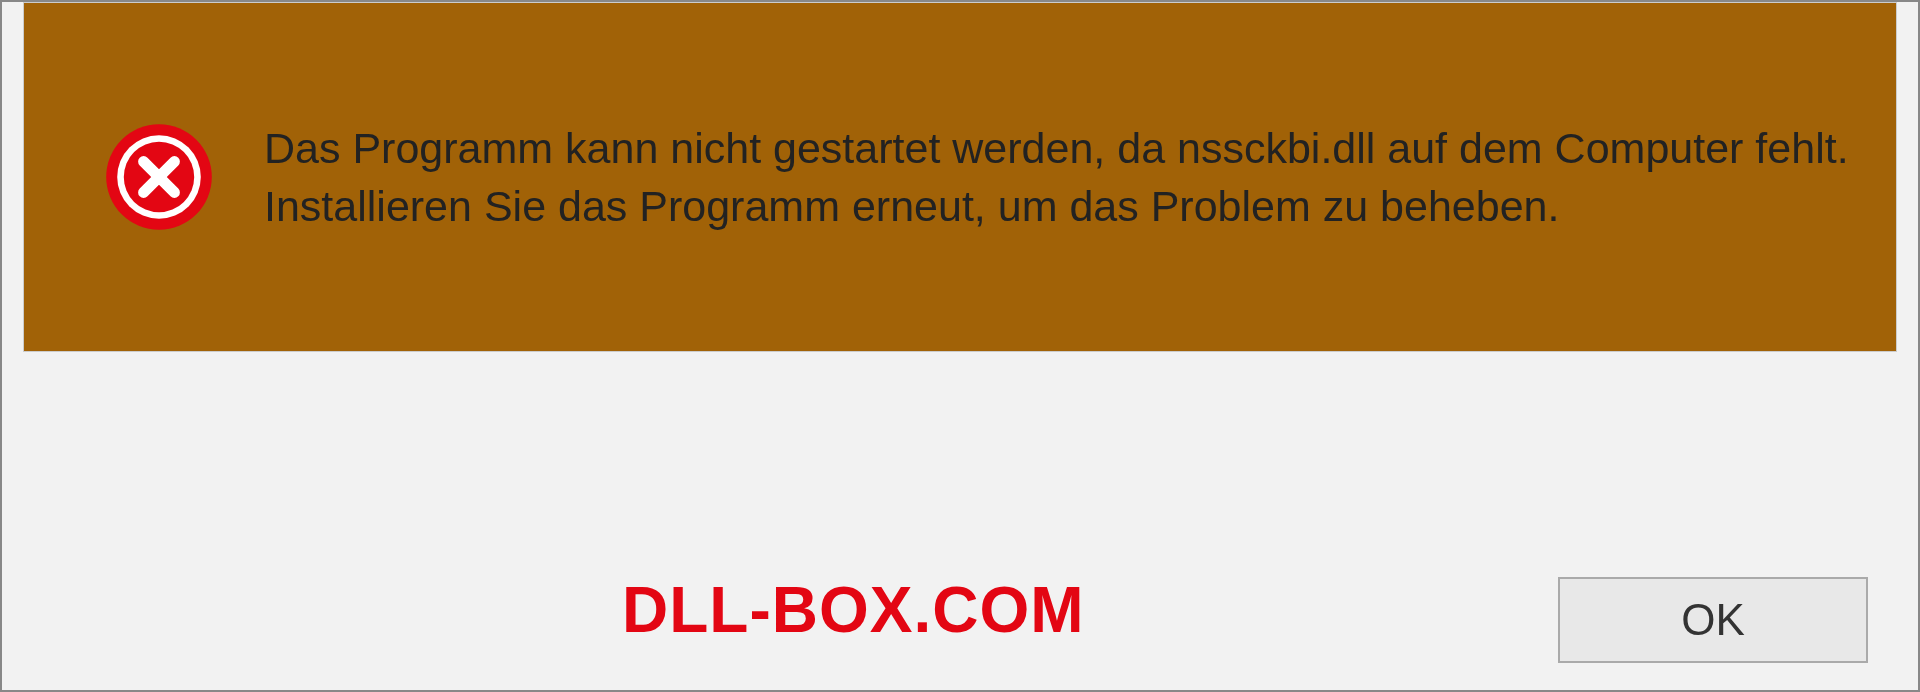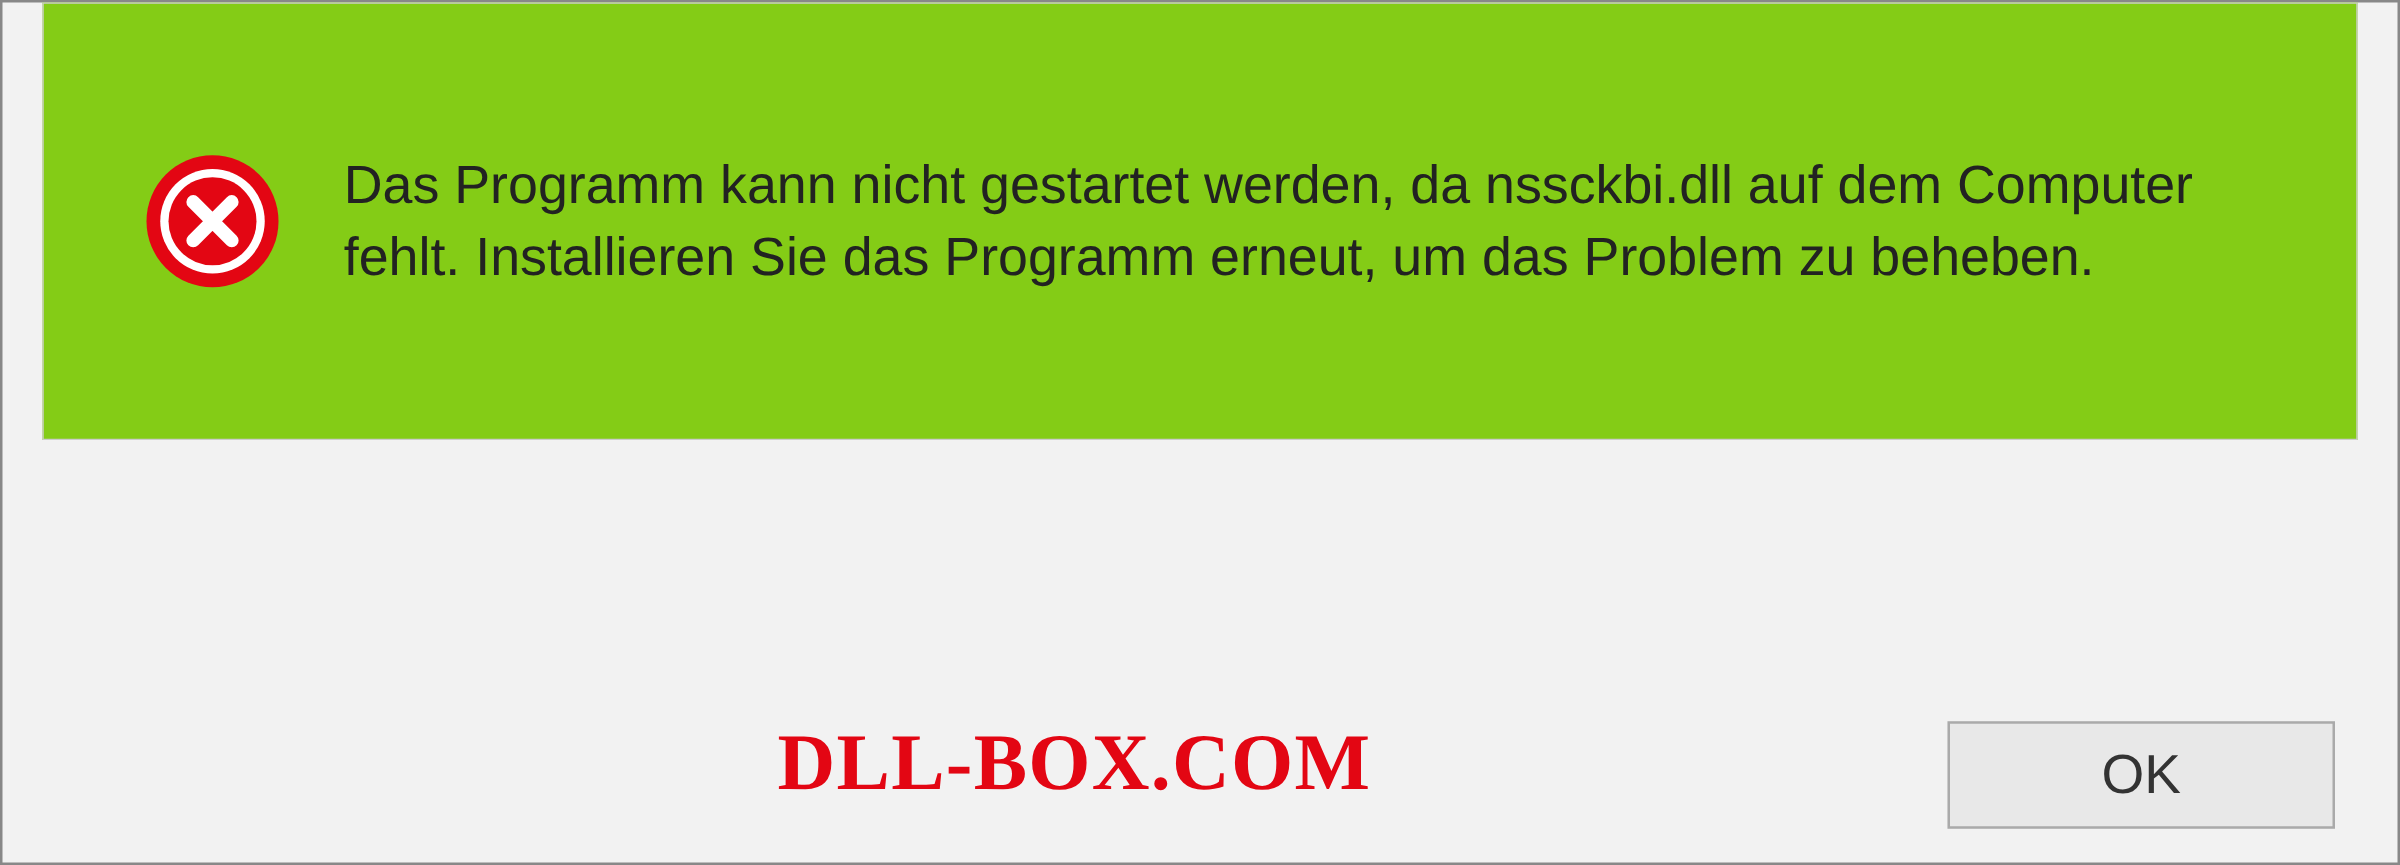--- a/index.html
+++ b/index.html
@@ -44,22 +44,22 @@
       display: flex;
       align-items: center;
       justify-content: center;
       cursor: pointer;
     }
     .close-btn svg {
       width: 44px;
       height: 44px;
     }
     .content-box {
-      margin: 0 32px;
-      background: #84cc16;
+      margin: 0 21px;
+      background: #a16207;
       border: 1px solid #ccc;
       height: 350px;
       display: flex;
       align-items: center;
       padding: 0 40px 0 80px;
     }
     .error-icon {
       width: 110px;
       height: 110px;
       flex-shrink: 0;
@@ -80,21 +80,21 @@
       display: flex;
       align-items: center;
       justify-content: space-between;
       padding: 0 50px 0 80px;
     }
     .watermark {
       font-size: 64px;
       font-weight: 900;
       color: #e30613;
       letter-spacing: 1px;
-      font-family: Liberation Serif, serif;
+      font-family: Liberation Sans, sans-serif;
       margin-left: 540px;
     }
     .ok-btn {
       width: 310px;
       height: 86px;
       background: #e8e8e8;
       border: 2px solid #aaa;
       font-size: 44px;
       color: #333;
       cursor: pointer;

